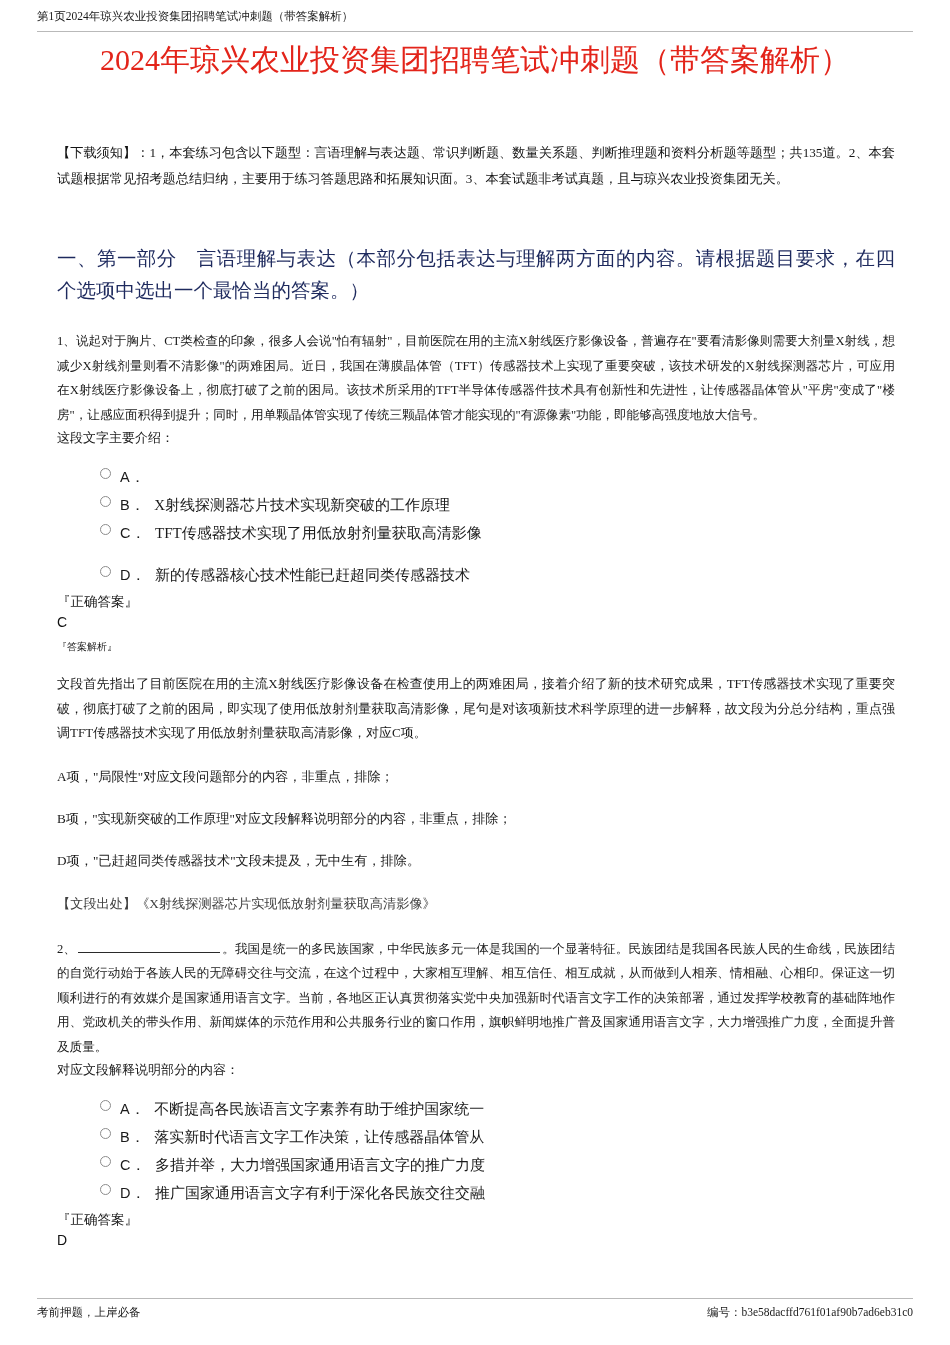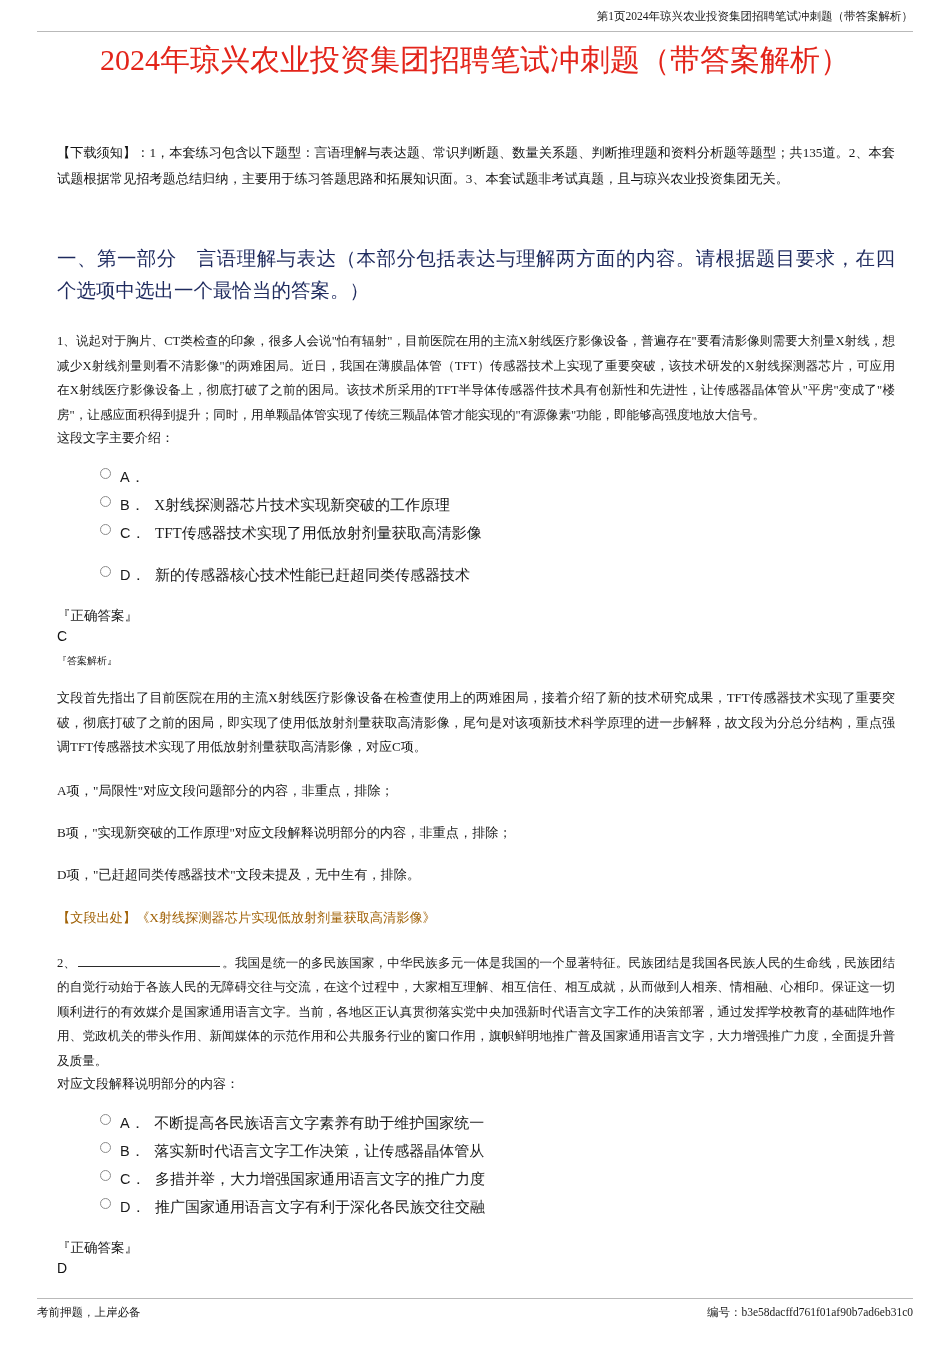--- a/index.html
+++ b/index.html
@@ -23,21 +23,21 @@
   }
 
   
   .running-header {
     position: absolute;
     top: 9px;
     left: 37px;
     right: 37px;
     height: 20px;
     display: flex;
-    justify-content: flex-end;
+    justify-content: flex-start;
     align-items: flex-start;
     border-bottom: 1px solid #b9b9b9;
     padding-bottom: 2px;
     font-size: 11.5px;
     color: #1a1a1a;
     line-height: 14px;
   }
   .running-header .hdr-left { white-space: nowrap; }
   .running-header .hdr-right { white-space: nowrap; }
 
@@ -126,21 +126,21 @@
     font-size: 14.5px;
     letter-spacing: 0.5px;
     margin-right: 9px;
     white-space: nowrap;
   }
   .opt-text {
     white-space: nowrap;
   }
 
   .answer-label {
-    margin-top: 16px;
+    margin-top: 2px;
     font-size: 13.5px;
     line-height: 21px;
     color: #1a1a1a;
   }
   .answer-value {
     font-family: "Liberation Sans", "DejaVu Sans", sans-serif;
     font-size: 14px;
     line-height: 20px;
     color: #111111;
   }
@@ -171,21 +171,21 @@
     margin-top: 20px;
     font-size: 13.2px;
     line-height: 22px;
     color: #1a1a1a;
   }
 
   .source-line {
     margin-top: 21px;
     font-size: 13.2px;
     line-height: 22px;
-    color: #a16207;
+    color: #404040;
   }
 
   .blank-fill {
     display: inline-block;
     width: 142px;
     border-bottom: 1px solid #2a2a2a;
     height: 13px;
     margin: 0 2px;
     vertical-align: baseline;
   }

